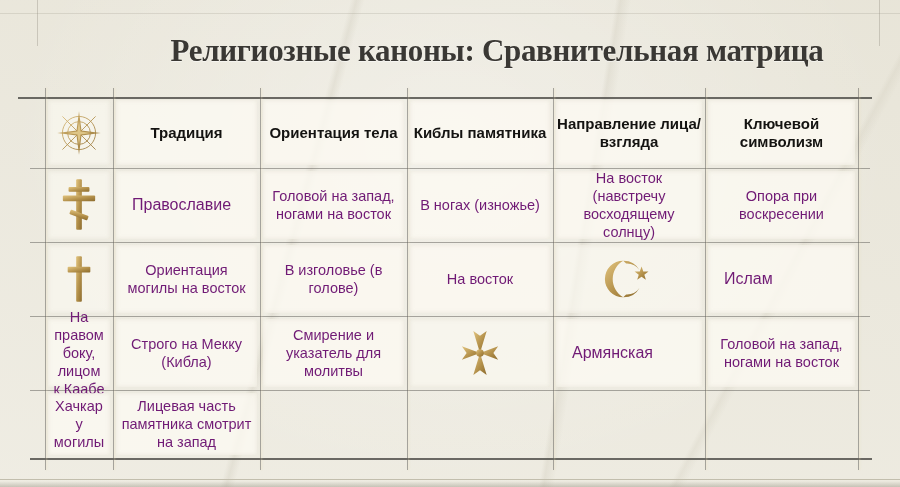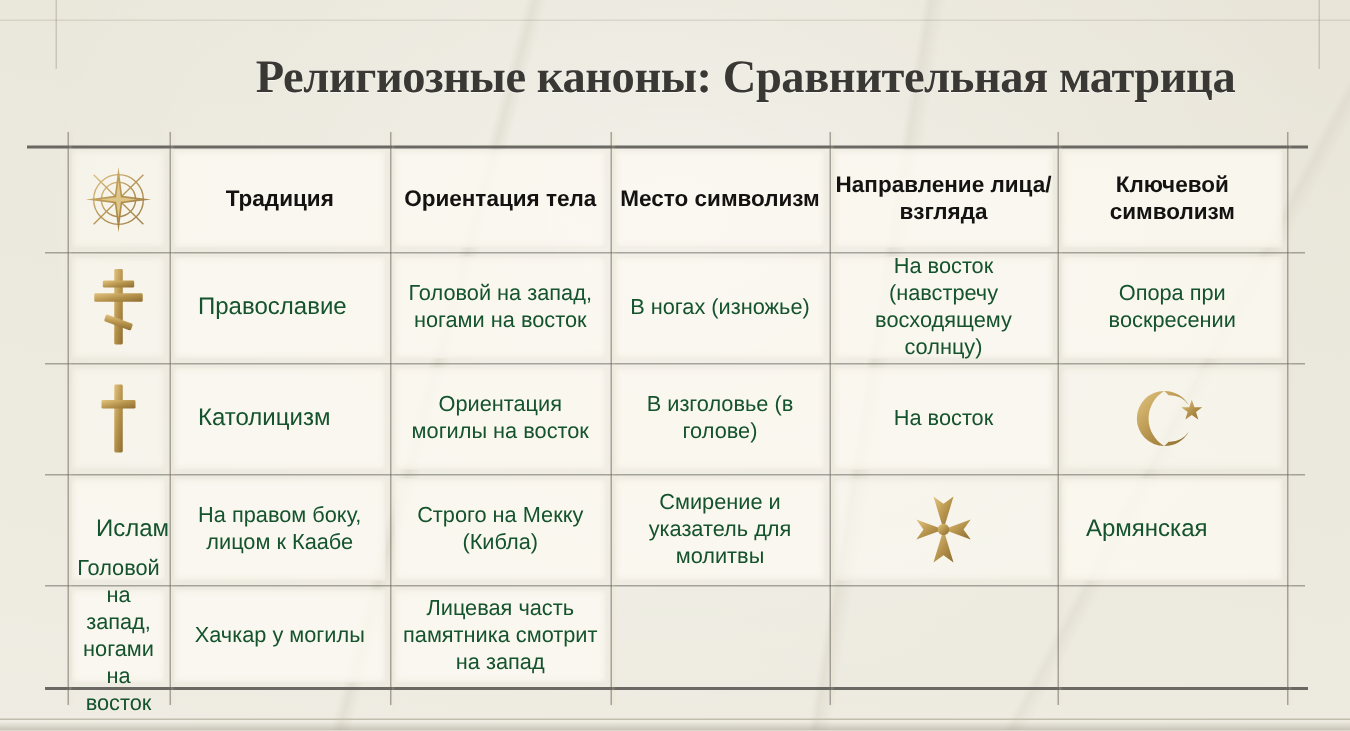--- a/index.html
+++ b/index.html
@@ -46,21 +46,21 @@
     grid-template-rows:71px 74px 74px 74px 68px;
   }
   .cellwrap{position:relative;}
   .panel{
     position:absolute;inset:3px;background:rgba(252,250,242,.78);
     display:flex;align-items:center;justify-content:center;
     text-align:center;border-radius:1px;
     box-shadow:0 0 4px rgba(190,184,164,.25) inset;
   }
   .hdr .panel{font-weight:700;font-size:15px;line-height:1.2;color:#141311;}
-  .body-cell .panel{font-size:14.5px;line-height:1.25;color:#14532d;padding:2px 5px;}
+  .body-cell .panel{font-size:14.5px;line-height:1.25;color:#701a75;padding:2px 5px;}
   .trad .panel{justify-content:flex-start;text-align:right;padding-left:16px;font-size:16px;}
   .icon-cell .panel{background:rgba(252,250,242,.62);}
   svg{display:block;}
 </style>
 </head>
 <body>
 
 <div class="stage">
 
   <div class="bgline" style="left:37px;top:0;width:1px;height:46px;"></div>
@@ -112,21 +112,21 @@
         </span>
       </div>
     </div>
     <div class="cellwrap hdr">
       <div class="panel">Традиция</div>
     </div>
     <div class="cellwrap hdr">
       <div class="panel">Ориентация тела</div>
     </div>
     <div class="cellwrap hdr">
-      <div class="panel">Место символизм</div>
+      <div class="panel">Киблы памятника</div>
     </div>
     <div class="cellwrap hdr">
       <div class="panel">Направление лица/взгляда</div>
     </div>
     <div class="cellwrap hdr">
       <div class="panel">Ключевой символизм</div>
     </div>
 
     <div class="cellwrap icon-cell">
       <div class="panel">
@@ -176,23 +176,20 @@
                   <stop offset="1" stop-color="#8d6c2e"></stop>
             </linearGradient>
               </defs>
             <g fill="url(#g2)">
               <rect x="15" y="2" width="6" height="48" rx="1"></rect>
               <rect x="6" y="13" width="24" height="6" rx="1"></rect>
             </g>
           </svg>
         </span>
       </div>
-    </div>
-    <div class="cellwrap body-cell trad">
-      <div class="panel">Католицизм</div>
     </div>
     <div class="cellwrap body-cell">
       <div class="panel">Ориентация могилы на восток</div>
     </div>
     <div class="cellwrap body-cell">
       <div class="panel">В изголовье (в голове)</div>
     </div>
     <div class="cellwrap body-cell">
       <div class="panel">На восток</div>
     </div>

